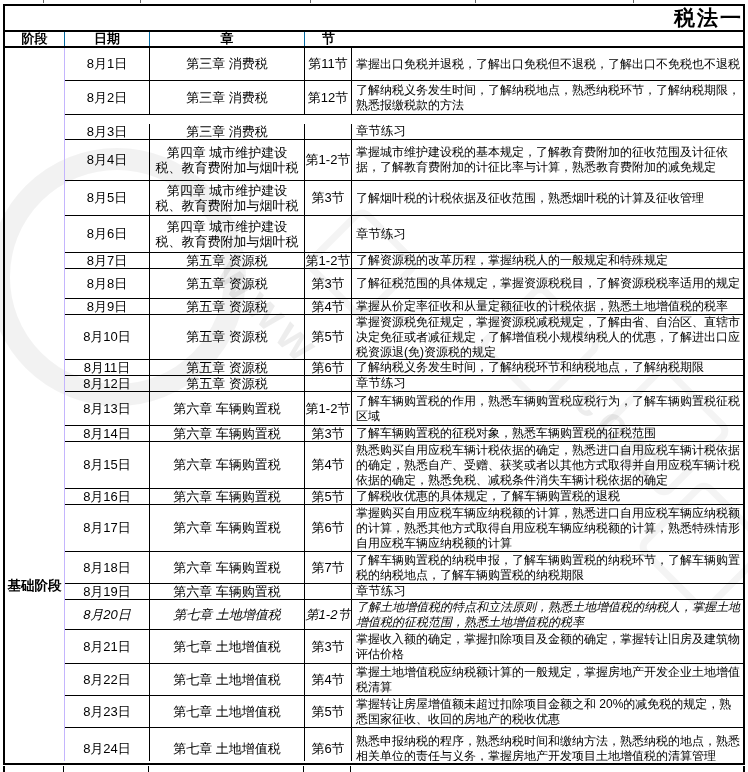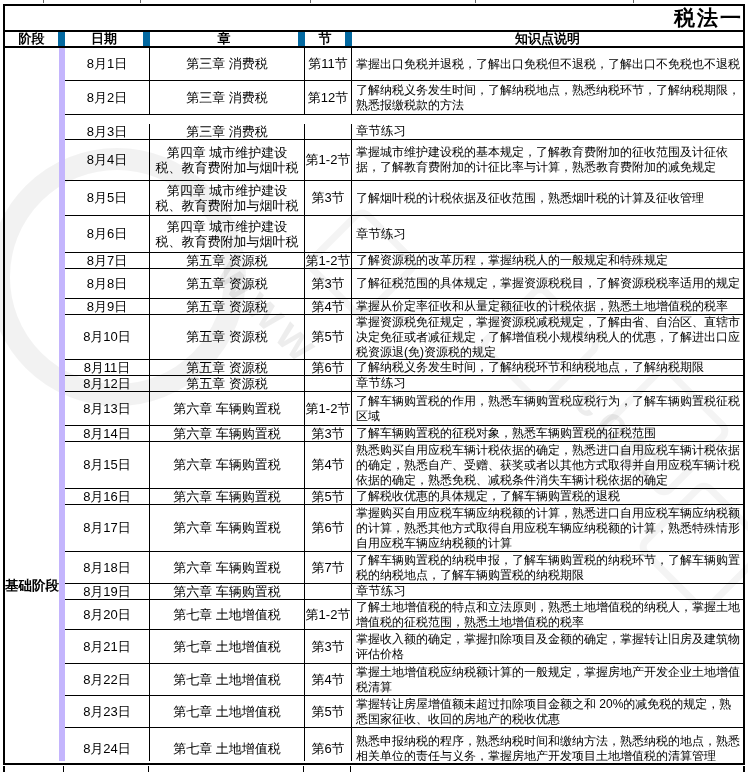--- a/index.html
+++ b/index.html
@@ -26,26 +26,26 @@
   .bot-tick{position:absolute;top:766px;bottom:0;width:1px;background:#000;z-index:2;}
   .bot-tick.thick{width:2px;}
 
   
   .sheet{position:absolute;left:3px;top:4px;width:742px;height:761px;box-sizing:border-box;
          border:2px solid #000;z-index:1;background:transparent;}
   .title-row{height:26px;border-bottom:2px solid #000;display:flex;align-items:center;
              justify-content:flex-end;font-size:21px;font-weight:bold;letter-spacing:2px;box-sizing:border-box;}
   .header-row{height:16px;border-bottom:2px solid #000;display:grid;box-sizing:border-box;
               grid-template-columns:60px 85px 155px 47px 1fr;font-weight:bold;font-size:13px;line-height:14px;}
-  .header-row .hc{border-right:7px solid #0369a1;display:flex;align-items:center;justify-content:center;
+  .header-row .hc{border-right:1px solid #0369a1;display:flex;align-items:center;justify-content:center;
                   overflow:hidden;box-sizing:border-box;}
   .header-row .hc:last-child{border-right:none;}
 
   .body{position:relative;height:713px;padding-left:60px;box-sizing:content-box;overflow:hidden;}
-  .stage-col{position:absolute;left:0;top:0;bottom:0;width:60px;border-right:6px solid #c4b5fd;box-sizing:border-box;}
+  .stage-col{position:absolute;left:0;top:0;bottom:0;width:60px;border-right:1px solid #c4b5fd;box-sizing:border-box;}
   .stage-label{position:absolute;top:529px;left:0;width:100%;text-align:center;
                font-weight:bold;font-size:13.5px;}
 
   .tr{display:grid;grid-template-columns:85px 155px 47px 1fr;border-bottom:1px solid #000;
       box-sizing:border-box;overflow:hidden;}
   .tr:last-child{border-bottom:none;}
   .td{border-right:1px solid #000;display:flex;align-items:center;justify-content:center;
       text-align:center;font-size:13px;line-height:15.5px;overflow:hidden;box-sizing:border-box;}
   .td.chapter{padding:0 5px;}
   .td.knowledge{border-right:none;justify-content:flex-start;text-align:left;
@@ -77,21 +77,20 @@
 
   <div class="sheet">
     <div class="title-row">
       <span>税法一</span>
     </div>
     <div class="header-row">
       <div class="hc">阶段</div>
       <div class="hc">日期</div>
       <div class="hc">章</div>
       <div class="hc">节</div>
-      <div class="hc">知识点说明</div>
     </div>
     <div class="body">
       <div class="stage-col">
         <div class="stage-label">基础阶段</div>
       </div>
       <div id="rows">
           <div class="tr" style="height: 33px;">
             <div class="td date">
               <span>8月1日</span>
             </div>
@@ -350,21 +349,21 @@
             <div class="td chapter">
               <span>第六章 车辆购置税</span>
             </div>
             <div class="td section">
               <span></span>
             </div>
             <div class="td knowledge">
               <span>章节练习</span>
             </div>
           </div>
-          <div class="tr" style="height: 30px;">
+          <div class="tr" style="height: 30px; font-style: italic;">
             <div class="td date">
               <span>8月20日</span>
             </div>
             <div class="td chapter">
               <span>第七章 土地增值税</span>
             </div>
             <div class="td section">
               <span>第1-2节</span>
             </div>
             <div class="td knowledge">

